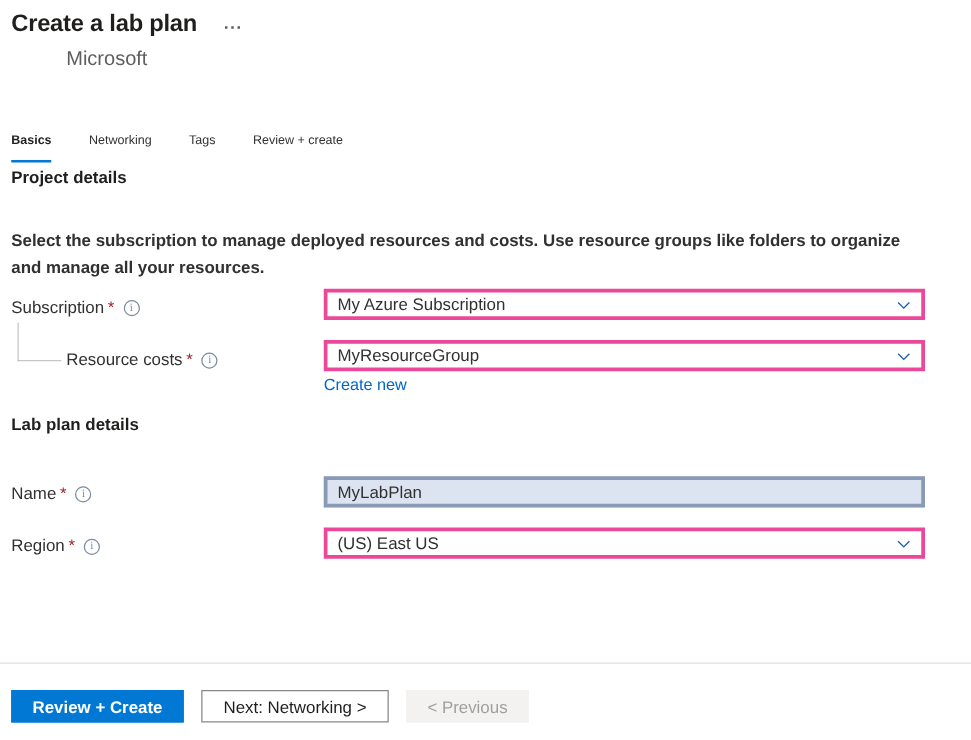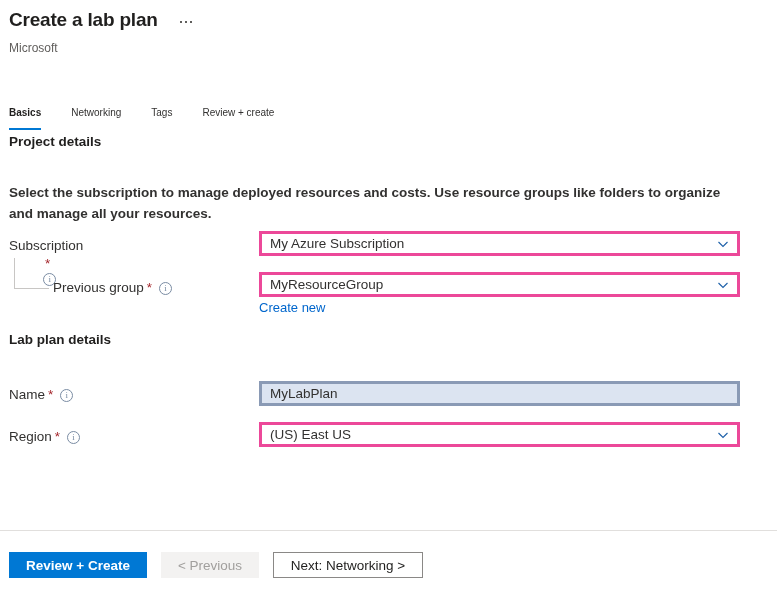--- a/index.html
+++ b/index.html
@@ -44,24 +44,25 @@
     padding: 2px 2px;
     cursor: pointer;
   }
   .ellipsis-btn span.dot {
     width: 2px;
     height: 2px;
     background: #605e5c;
     display: block;
   }
   .page-subtitle {
-    font-size: 12px;
+    font-size: 16px;
     color: #605e5c;
     margin-top: 4px;
     line-height: 16px;
+    margin-left: 44px;
   }
 
   
   .tabs {
     position: absolute;
     left: 9px;
     top: 75px;
     display: flex;
     align-items: flex-end;
   }
@@ -140,21 +141,21 @@
     font-size: 9px;
     font-style: italic;
     font-family: "Liberation Serif", serif;
     color: #7a8ca3;
     line-height: 1;
     cursor: pointer;
     box-sizing: border-box;
   }
   .info-icon i { transform: translateY(-0.5px); font-style: normal; }
 
-  #label-subscription { left: 9px; top: 237px; flex-direction: column; }
+  #label-subscription { left: 9px; top: 237px; }
   #label-resource-group { left: 53px; top: 279px; }
   #label-name { left: 9px; top: 386px; }
   #label-region { left: 9px; top: 428px; }
 
   
   .connector {
     position: absolute;
     left: 14px;
     top: 258px;
     width: 34px;
@@ -296,21 +297,21 @@
   <span>Subscription</span>
   <span class="req-star">*</span>
   <span class="info-icon">
       <i>i</i>
     </span>
 </div>
 
 <div class="connector"></div>
 
 <div class="field-label" id="label-resource-group">
-  <span>Previous group</span>
+  <span>Resource costs</span>
   <span class="req-star">*</span>
   <span class="info-icon">
       <i>i</i>
     </span>
 </div>
 
 <div class="control" id="input-subscription">
   <span class="value">My Azure Subscription</span>
   <span class="chevron">
     <svg viewBox="0 0 12 12" width="12" height="12">
@@ -357,15 +358,15 @@
   <span class="chevron">
     <svg viewBox="0 0 12 12" width="12" height="12">
         <path d="M1.5 4 L6 8.5 L10.5 4" fill="none" stroke="#1b5fa8" stroke-width="1.1"></path>
       </svg>
   </span>
 </div>
 
 <div class="footer-divider"></div>
 <div class="footer">
   <button class="btn btn-primary">Review + Create</button>
+  <button class="btn btn-secondary">Next: Networking &gt;</button>
   <button class="btn btn-disabled">&lt; Previous</button>
-  <button class="btn btn-secondary">Next: Networking &gt;</button>
 </div>
 
 </body></html>

